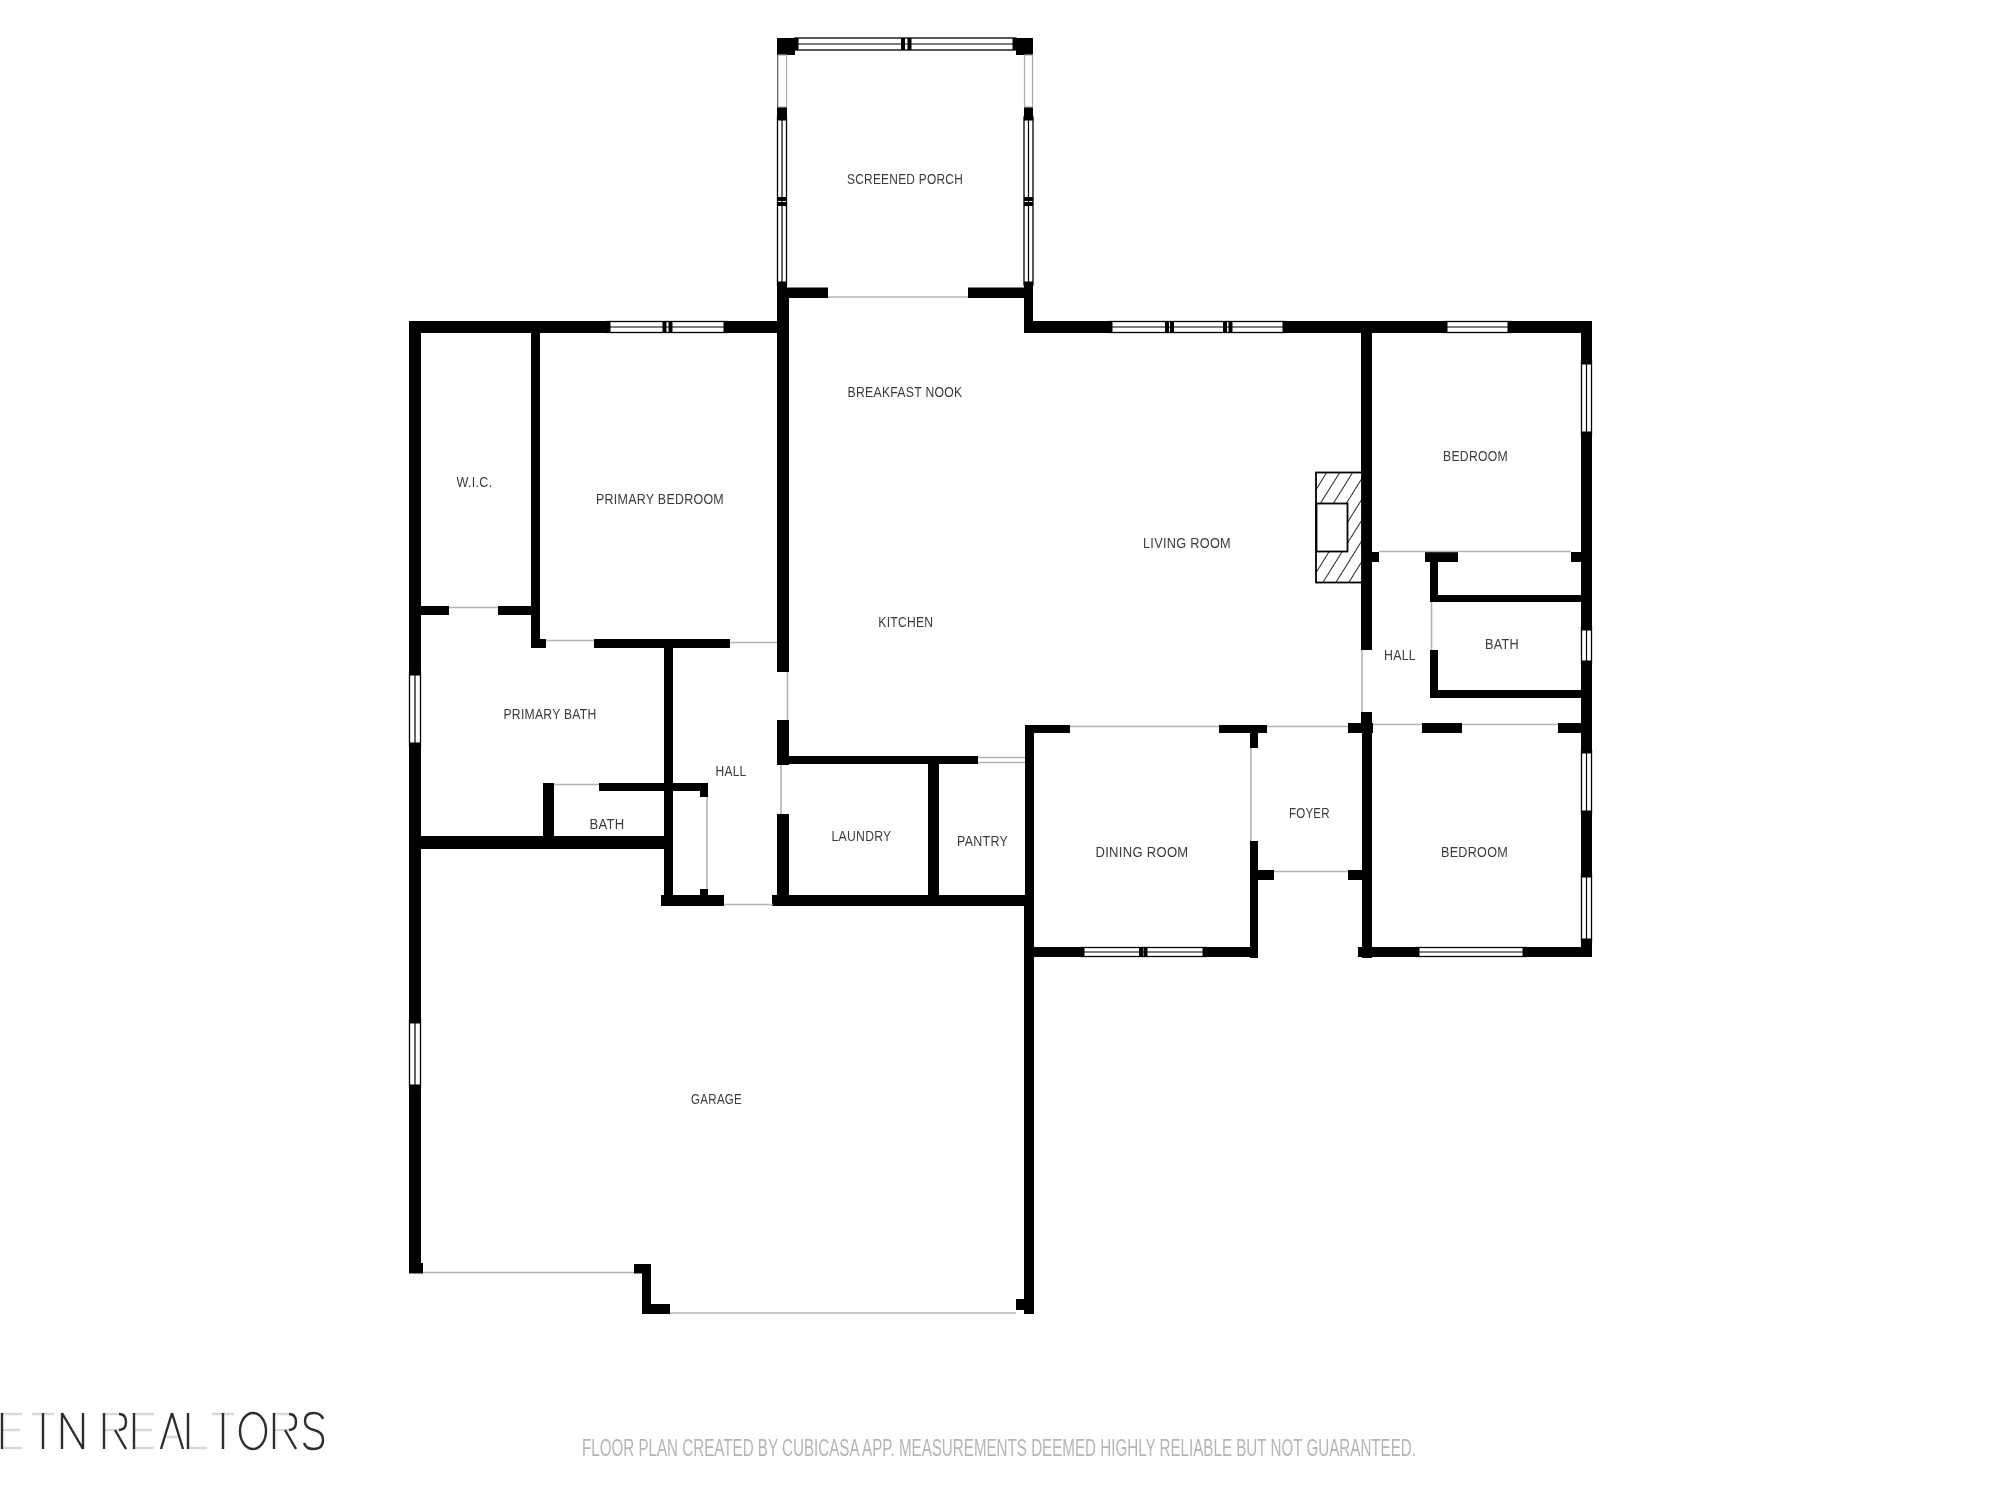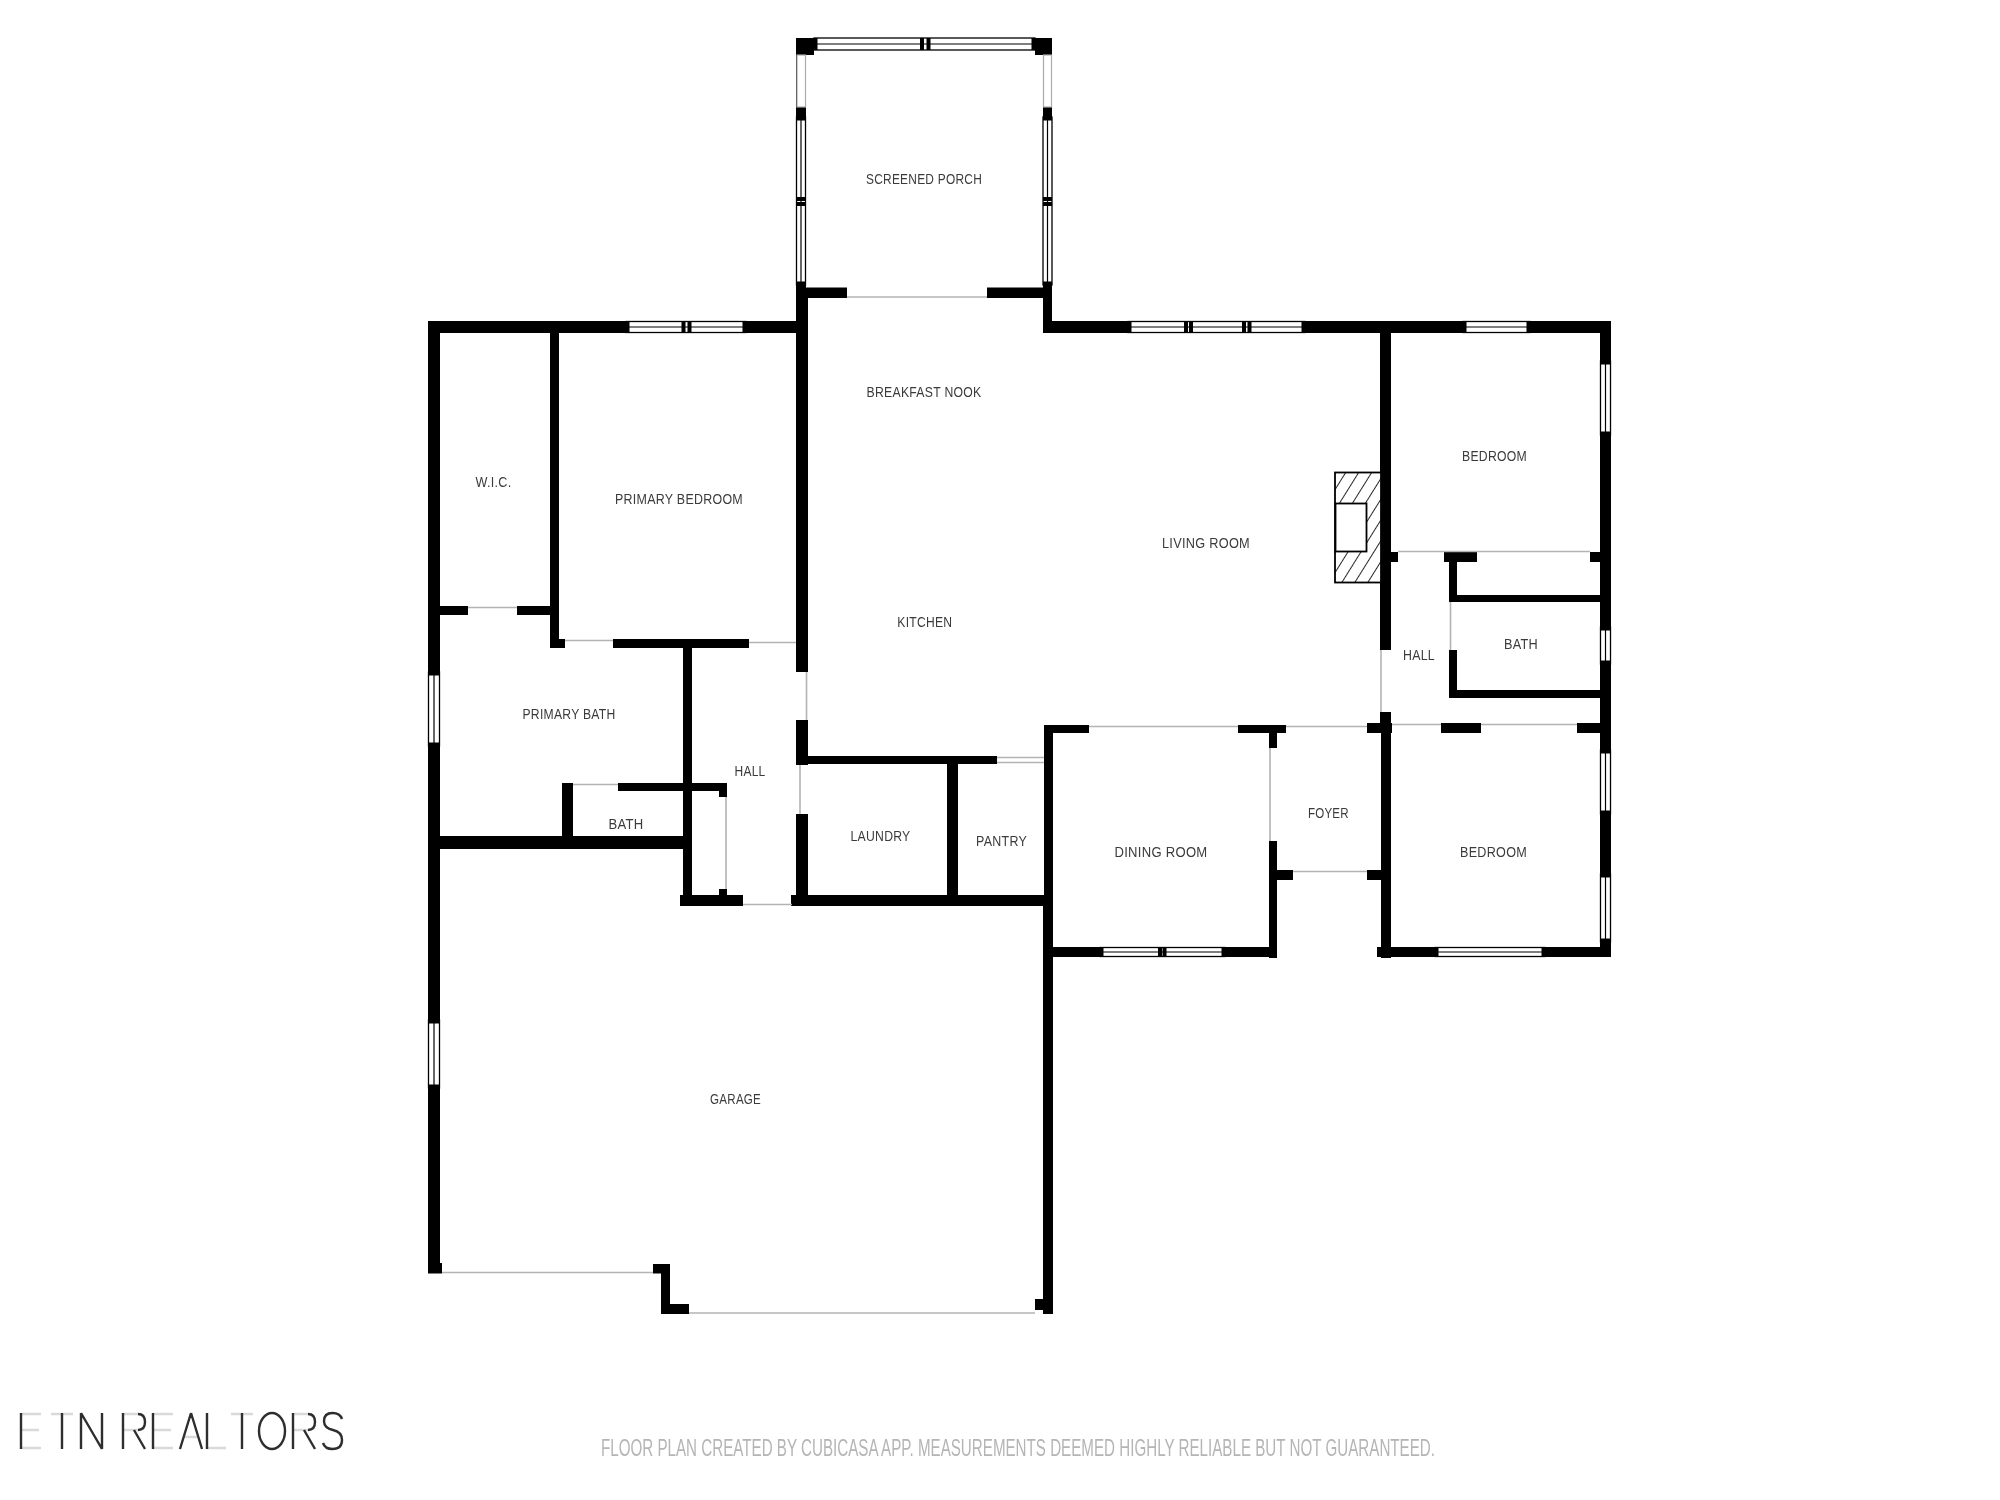--- a/index.html
+++ b/index.html
@@ -1,16 +1,16 @@
 <!DOCTYPE html>
 <html><head>
 <meta charset="utf-8">
 <style>
   html,body{margin:0;padding:0;background:#fff;}
-  .page{position:relative;width:1880px;height:1500px;background:#fff;overflow:hidden;margin-left:19px;}
+  .page{position:relative;width:1880px;height:1500px;background:#fff;overflow:hidden;}
   text{font-family:"Liberation Sans",sans-serif;}
   .rl{font-size:14px;letter-spacing:0.3px;fill:#3b3b3b;}
 </style>
 </head>
 <body>
 <div class="page">
 <svg width="2000" height="1500" viewBox="0 0 2000 1500">
 <defs>
 <pattern id="hatch" width="11" height="11" patternUnits="userSpaceOnUse" patternTransform="rotate(32)">
 <rect width="11" height="11" fill="#ffffff"></rect>

